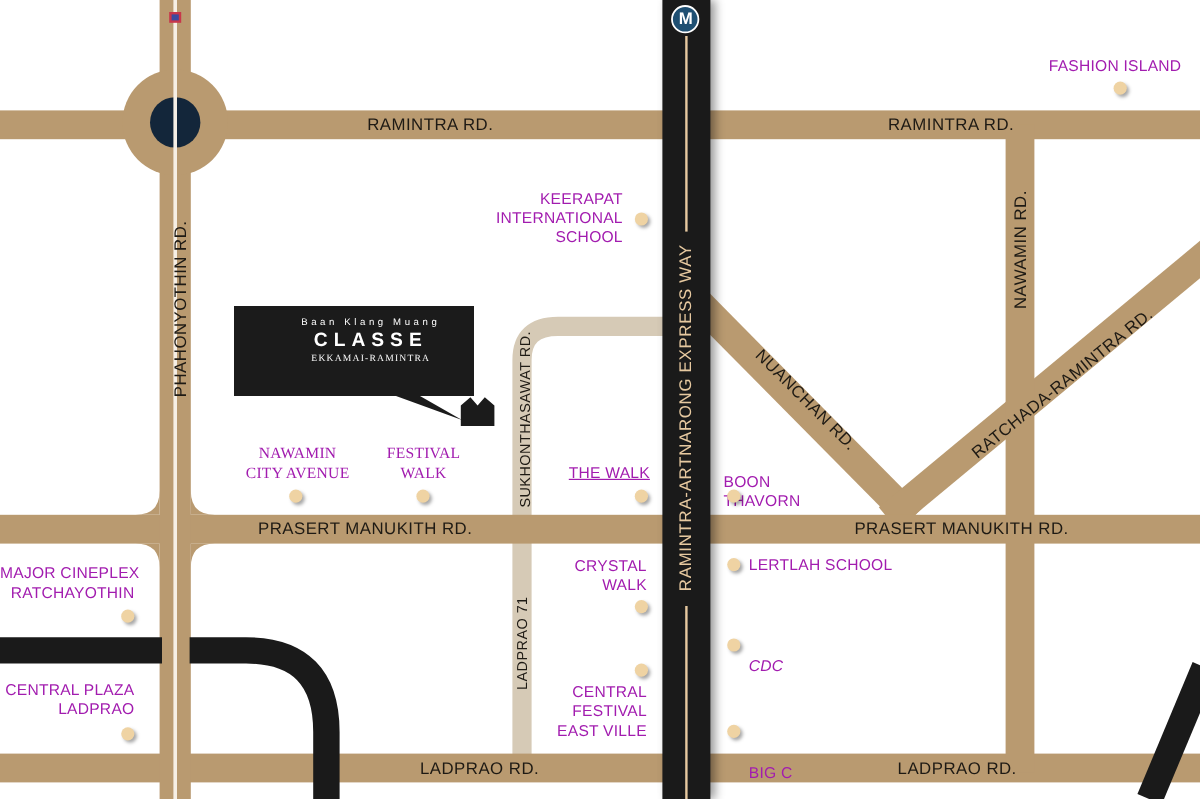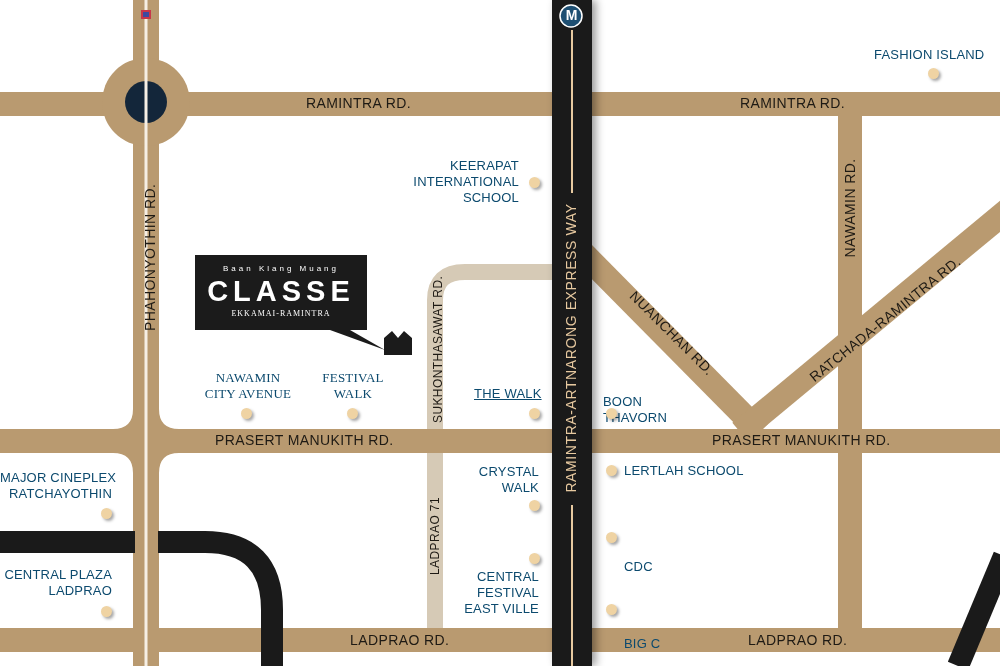--- a/index.html
+++ b/index.html
@@ -1,27 +1,27 @@
 <!DOCTYPE html>
 <html><head>
 <meta charset="utf-8">
 <style>
   html,body{margin:0;padding:0;}
   body{width:1000px;height:666px;overflow:hidden;background:#fff;position:relative;font-family:"Liberation Sans",sans-serif;}
   #map{position:absolute;left:0;top:0;width:1000px;height:666px;}
-  .lbl{position:absolute;font-size:13px;color:#0c4a6e;letter-spacing:0.2px;line-height:16px;white-space:nowrap;}
+  .lbl{position:absolute;font-size:13px;color:#a21caf;letter-spacing:0.2px;line-height:16px;white-space:nowrap;}
   .lbl.r{text-align:right;}
   .lbl.c{text-align:center;font-family:Liberation Serif, serif;}
   .road-lbl{position:absolute;font-size:14px;color:#1e1a14;letter-spacing:0.4px;white-space:nowrap;}
   .rot{transform-origin:center center;}
   .poi{position:absolute;width:11px;height:11px;border-radius:50%;background:#efd3a3;box-shadow:2px 2px 3px rgba(0,0,0,0.35);}
   .exp-lbl{position:absolute;font-size:14px;color:#e7c9a0;letter-spacing:0.6px;white-space:nowrap;}
-  #brand{position:absolute;left:195px;top:255px;width:172px;height:75px;background:#1b1b1b;color:#fff;text-align:center;}
+  #brand{position:absolute;left:195px;top:255px;width:172px;height:75px;background:#1b1b1b;color:#fff;text-align:center;padding-left:28px;}
   #brand .small{font-size:8px;letter-spacing:3px;margin-top:9px;}
-  #brand .big{font-size:29px;font-weight:bold;letter-spacing:5px;margin-top:2px;}
+  #brand .big{font-size:16px;font-weight:bold;letter-spacing:5px;margin-top:2px;}
   #brand .sub{font-family:Liberation Serif, serif;font-size:8px;letter-spacing:1px;margin-top:1px;}
 </style>
 </head>
 <body>
 
 <svg id="map" width="1000" height="666" viewBox="0 0 1000 666" xmlns="http://www.w3.org/2000/svg">
 
   <path d="M435 640 L435 300 Q435 272 465 272 L560 272" fill="none" stroke="#d6cab6" stroke-width="16"></path>
 
   <line x1="580" y1="250" x2="760" y2="432" stroke="#b99a70" stroke-width="24"></line>
@@ -124,21 +124,21 @@
 <div class="lbl r" style="left:460px;top:464px;width:79px;">
   <div>CRYSTAL</div>
   <div>WALK</div>
 </div>
 <div class="poi" style="left:529px;top:500px;"></div>
 
 <div class="poi" style="left:606px;top:465px;"></div>
 <div class="lbl" style="left:624px;top:463px;">LERTLAH SCHOOL</div>
 
 <div class="poi" style="left:606px;top:532px;"></div>
-<div class="lbl" style="left:624px;top:559px;">CDC</div>
+<div class="lbl" style="left:624px;top:547px;font-style:italic;">CDC</div>
 
 <div class="lbl r" style="left:0px;top:567px;width:112px;">
   <div>CENTRAL PLAZA</div>
   <div>LADPRAO</div>
 </div>
 <div class="poi" style="left:101px;top:606px;"></div>
 
 <div class="poi" style="left:529px;top:553px;"></div>
 <div class="lbl r" style="left:440px;top:569px;width:99px;">
   <div>CENTRAL</div>

